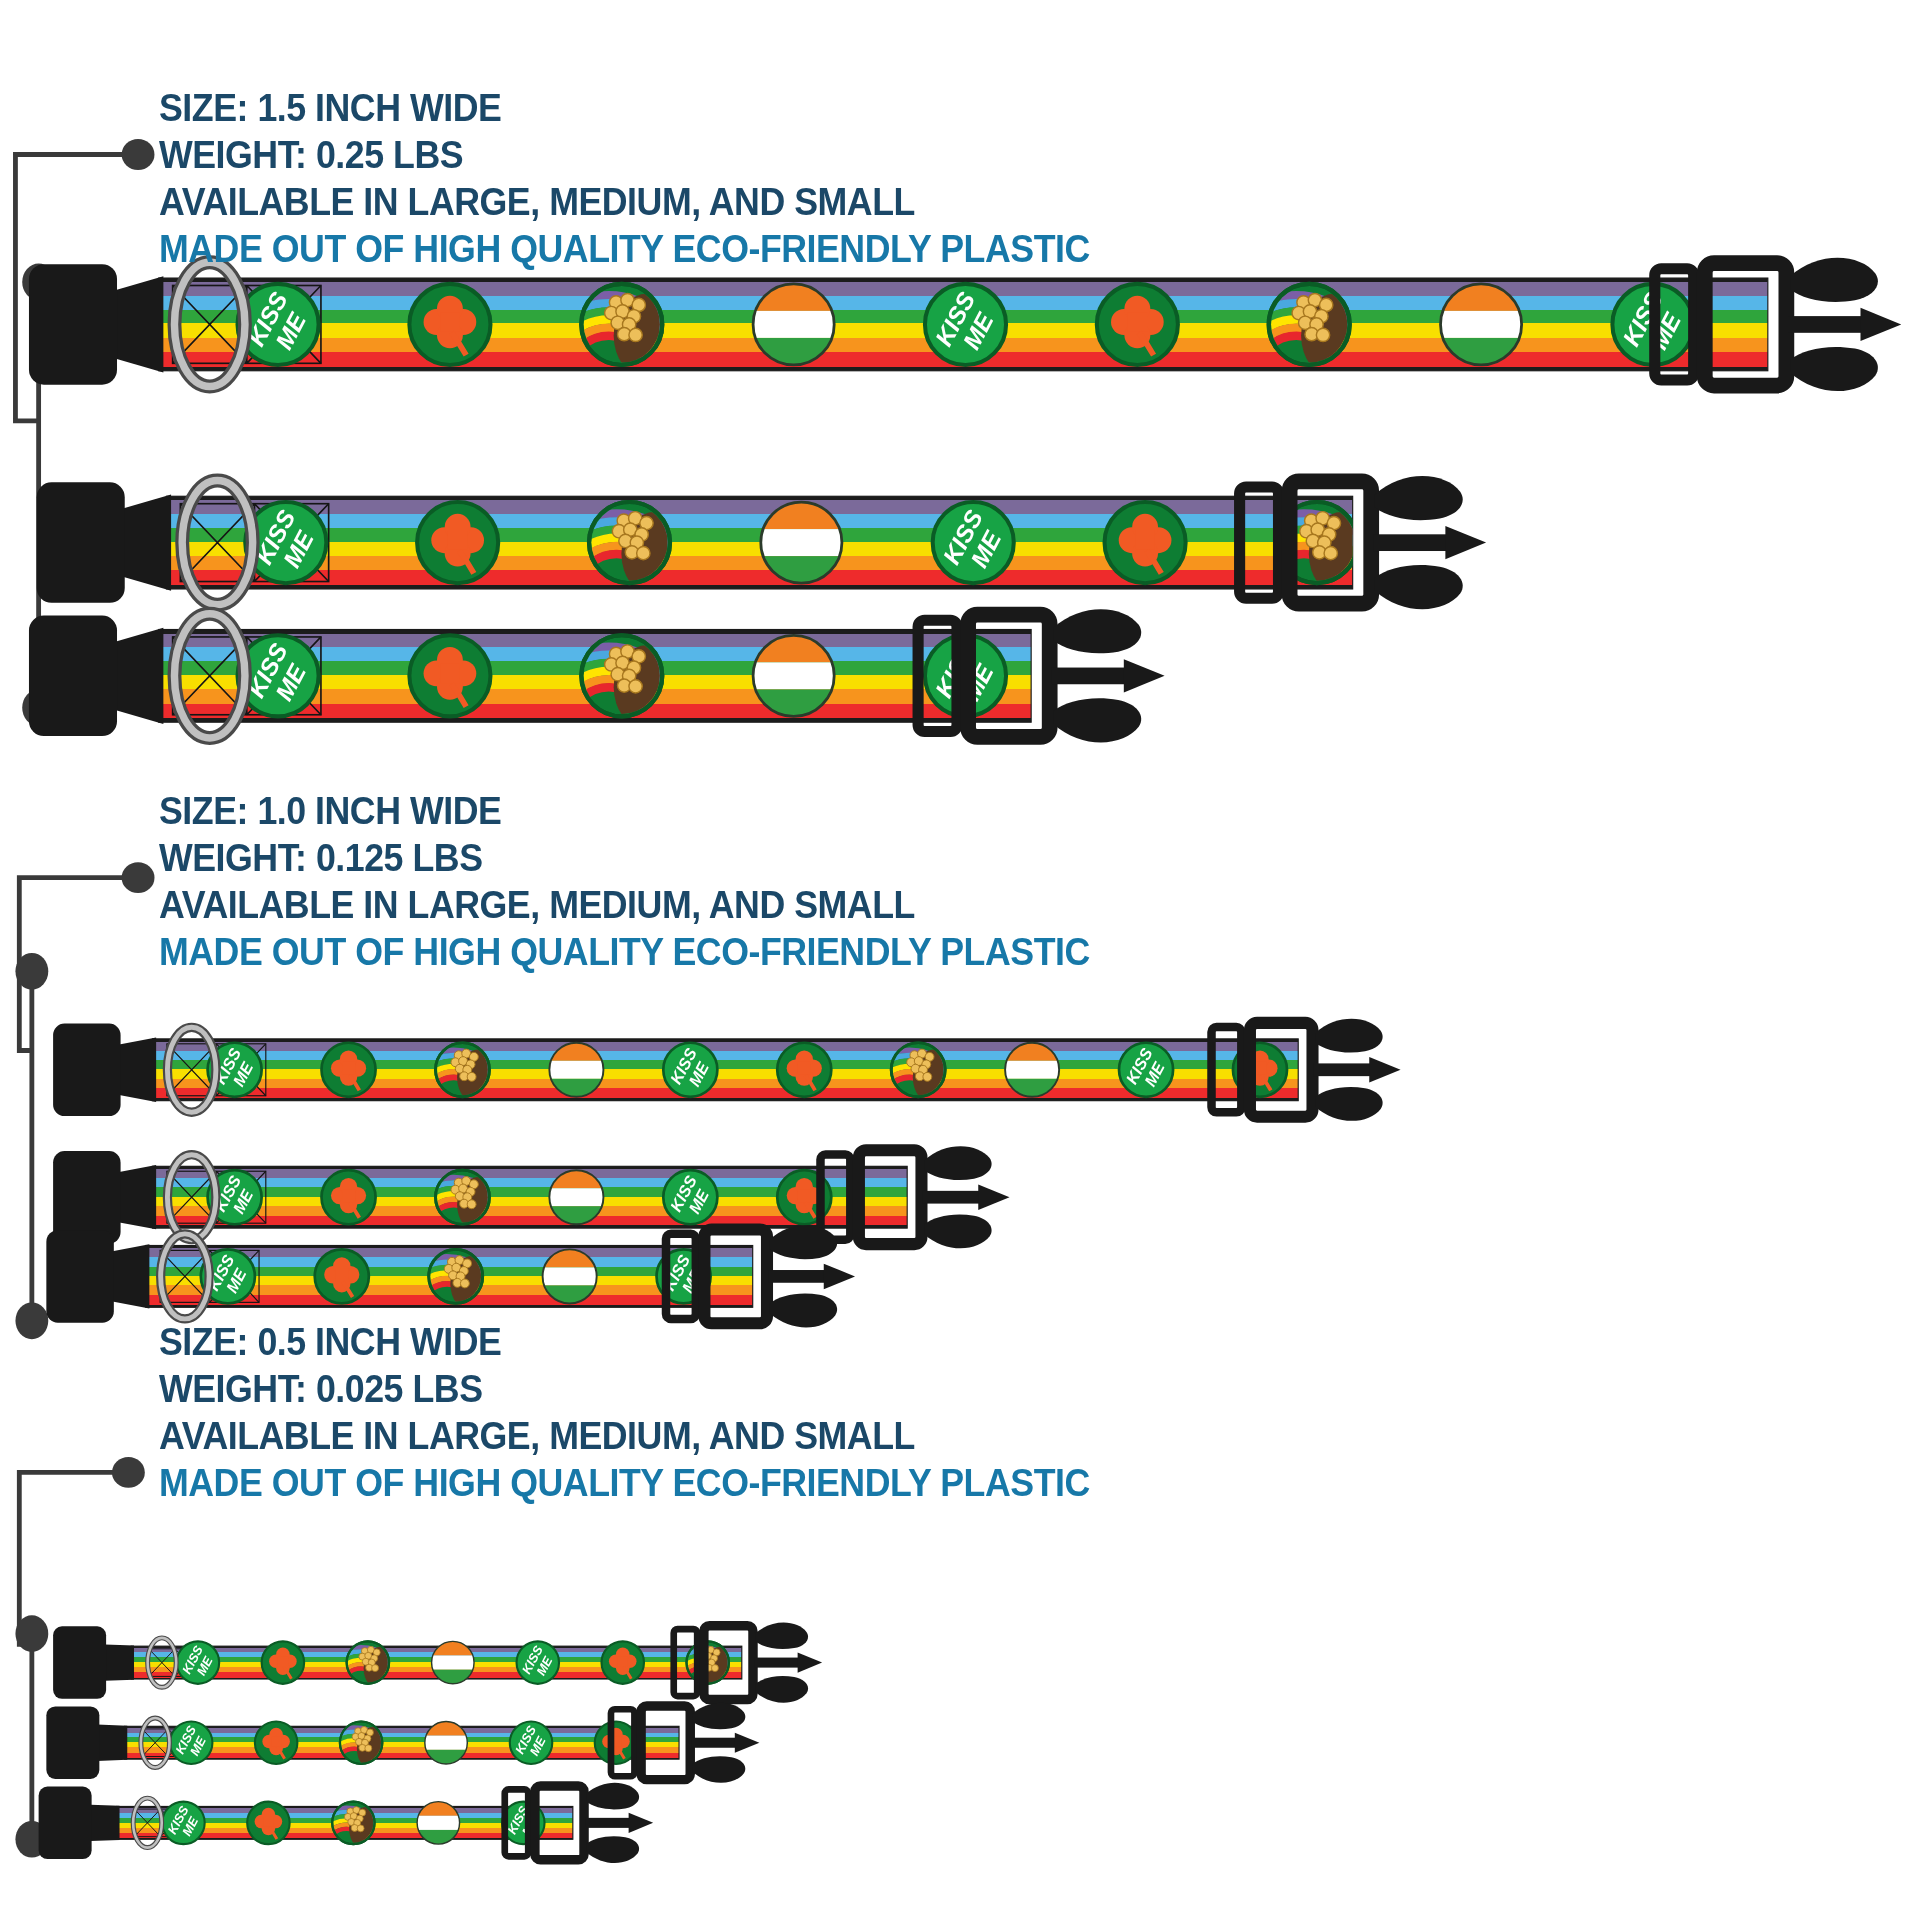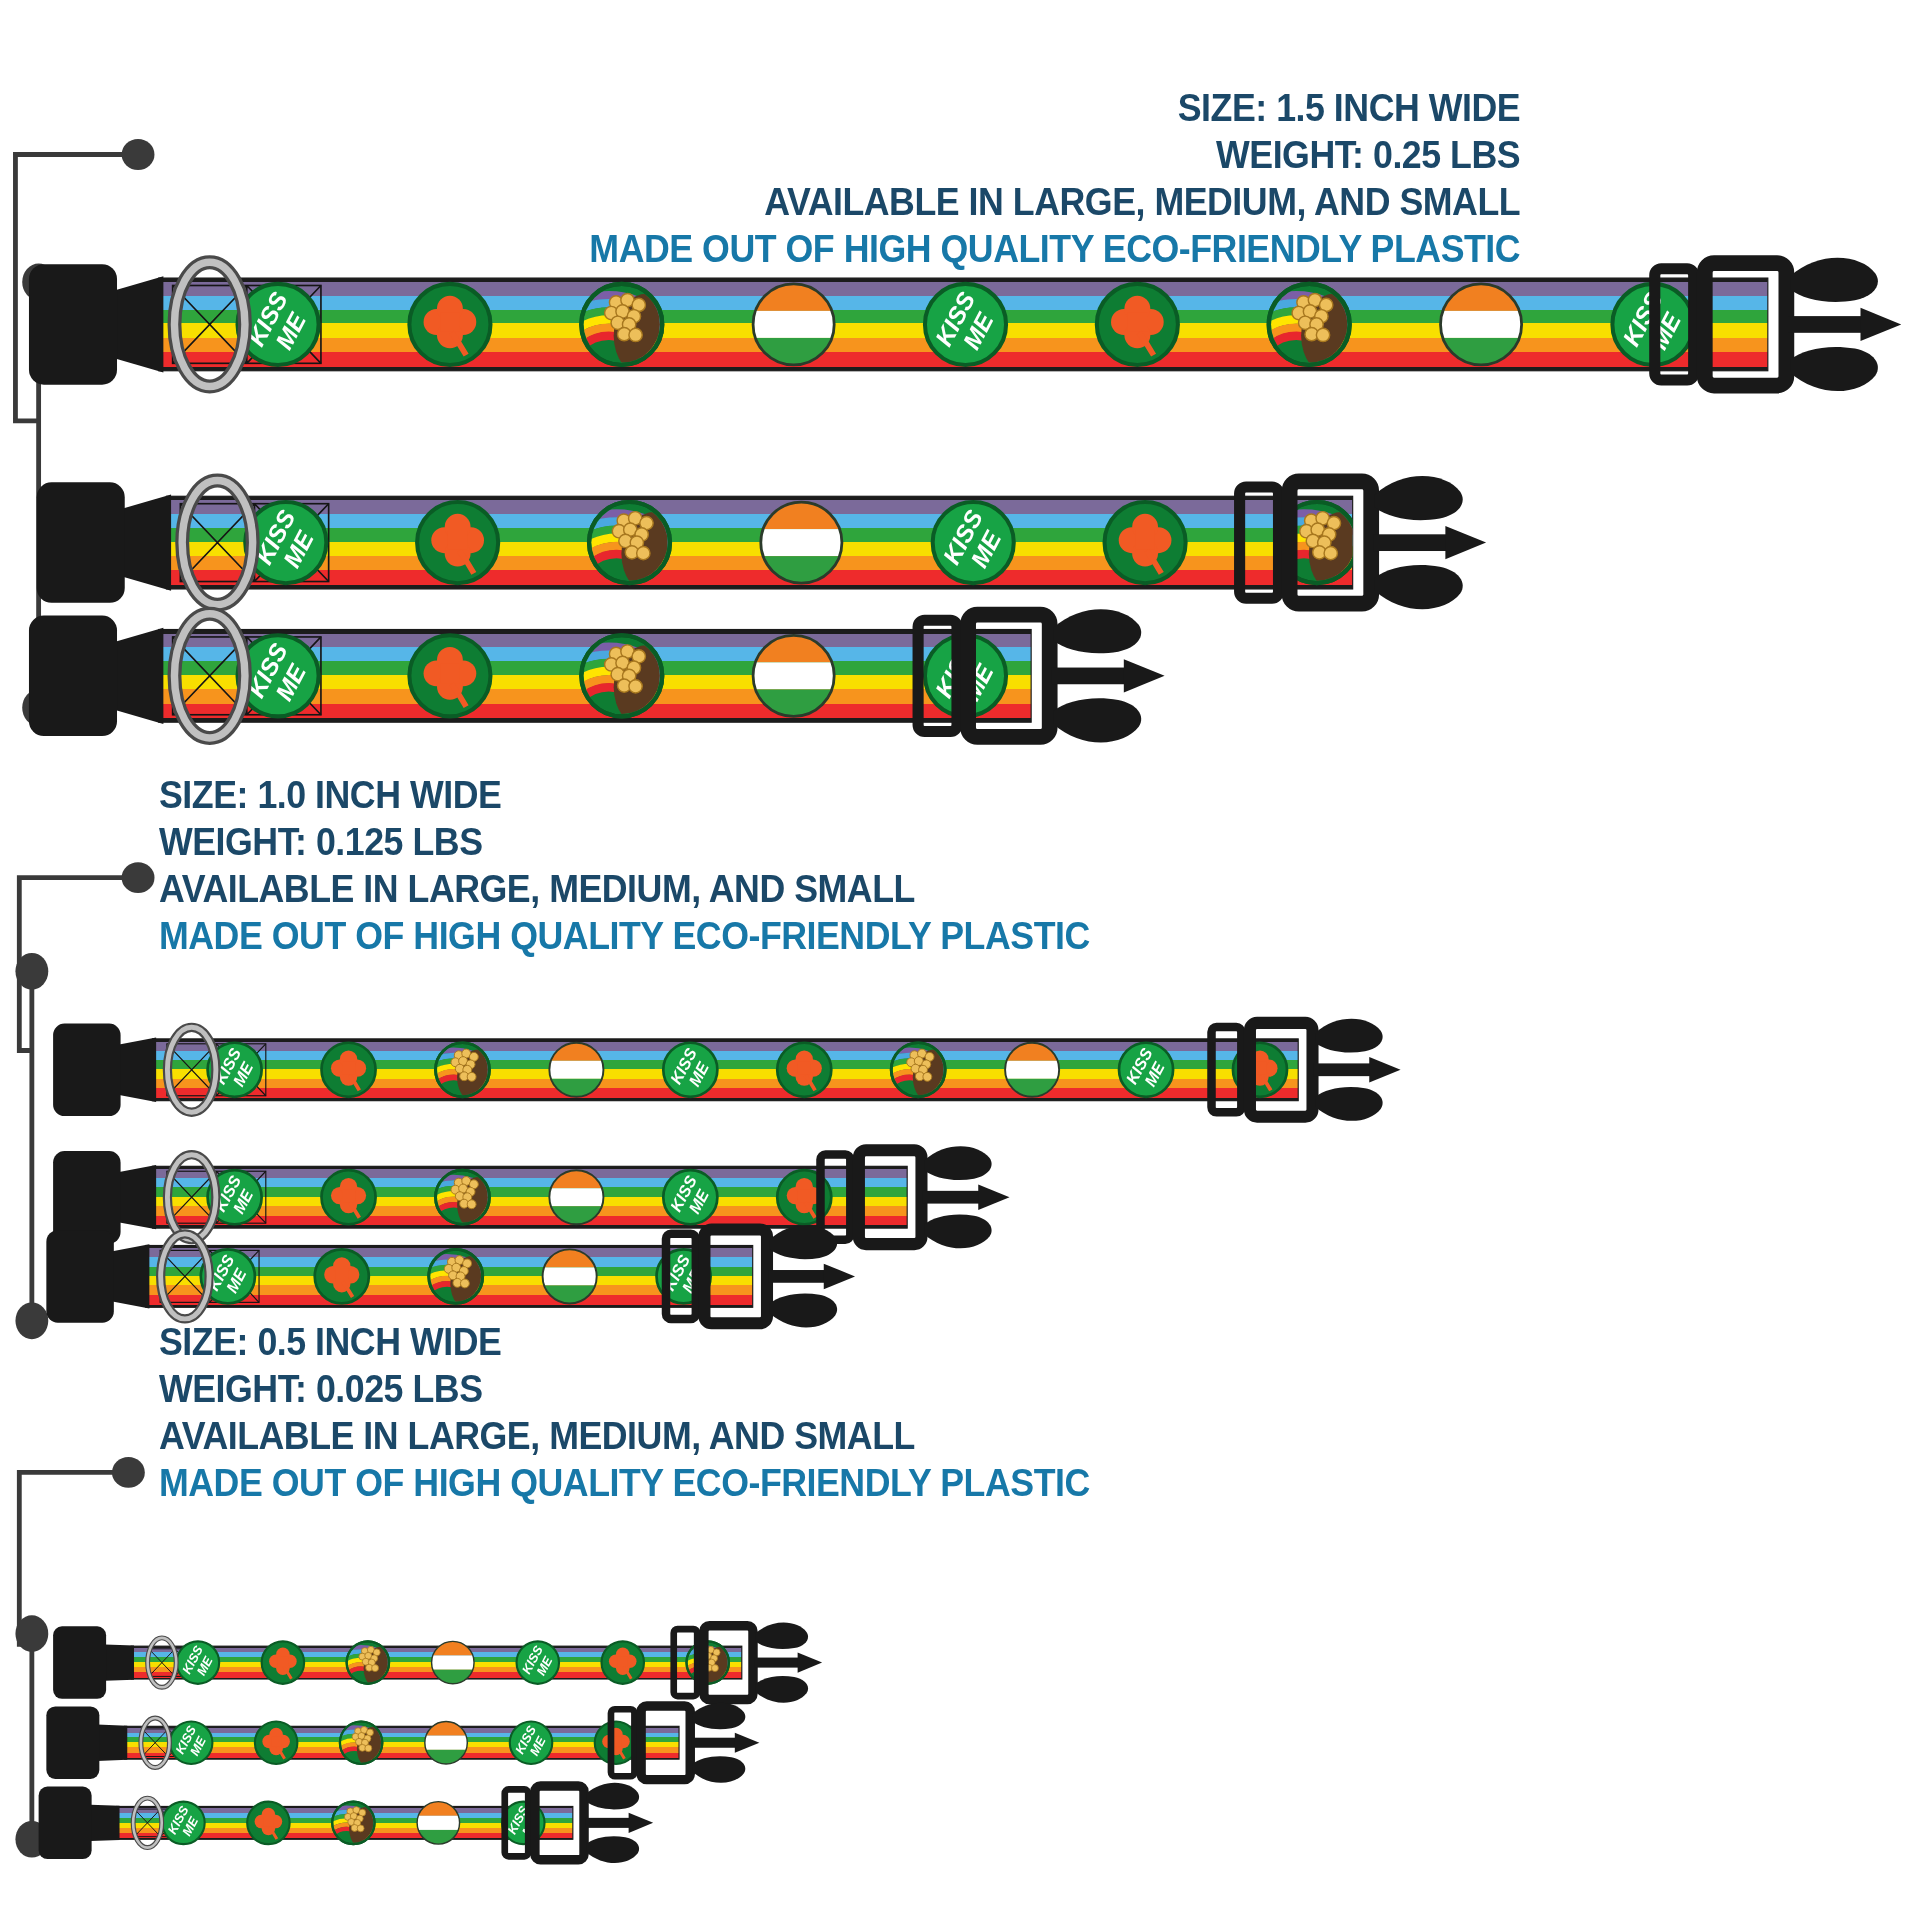--- a/index.html
+++ b/index.html
@@ -8,22 +8,22 @@
     font-family:"Liberation Sans",sans-serif;
   }
   #art{position:absolute;left:0;top:0;width:1931px;height:1931px;}
   .spec{position:absolute;left:159px;width:1448px;}
   .spec .line{
     font-size:38px;font-weight:bold;line-height:47px;white-space:nowrap;
     letter-spacing:-0.5px;transform:scaleX(0.94);transform-origin:0 50%;
     color:var(--primary,#1B4868);
   }
   .spec .line.accent{color:var(--accent,#1778A8);}
-  #spec-1{top:85px;text-align:right;}
-  #spec-2{top:772px;}
+  #spec-1{top:85px;}
+  #spec-2{top:788px;}
   #spec-3{top:1319px;}
 </style>
 </head>
 <body>
 
 <div class="canvas">
 
   <div id="art"><svg viewBox="0 0 2000 2000" width="1931" height="1931" xmlns="http://www.w3.org/2000/svg">
         <defs>
           <linearGradient id="bandG" x1="0" y1="0" x2="0" y2="1">

